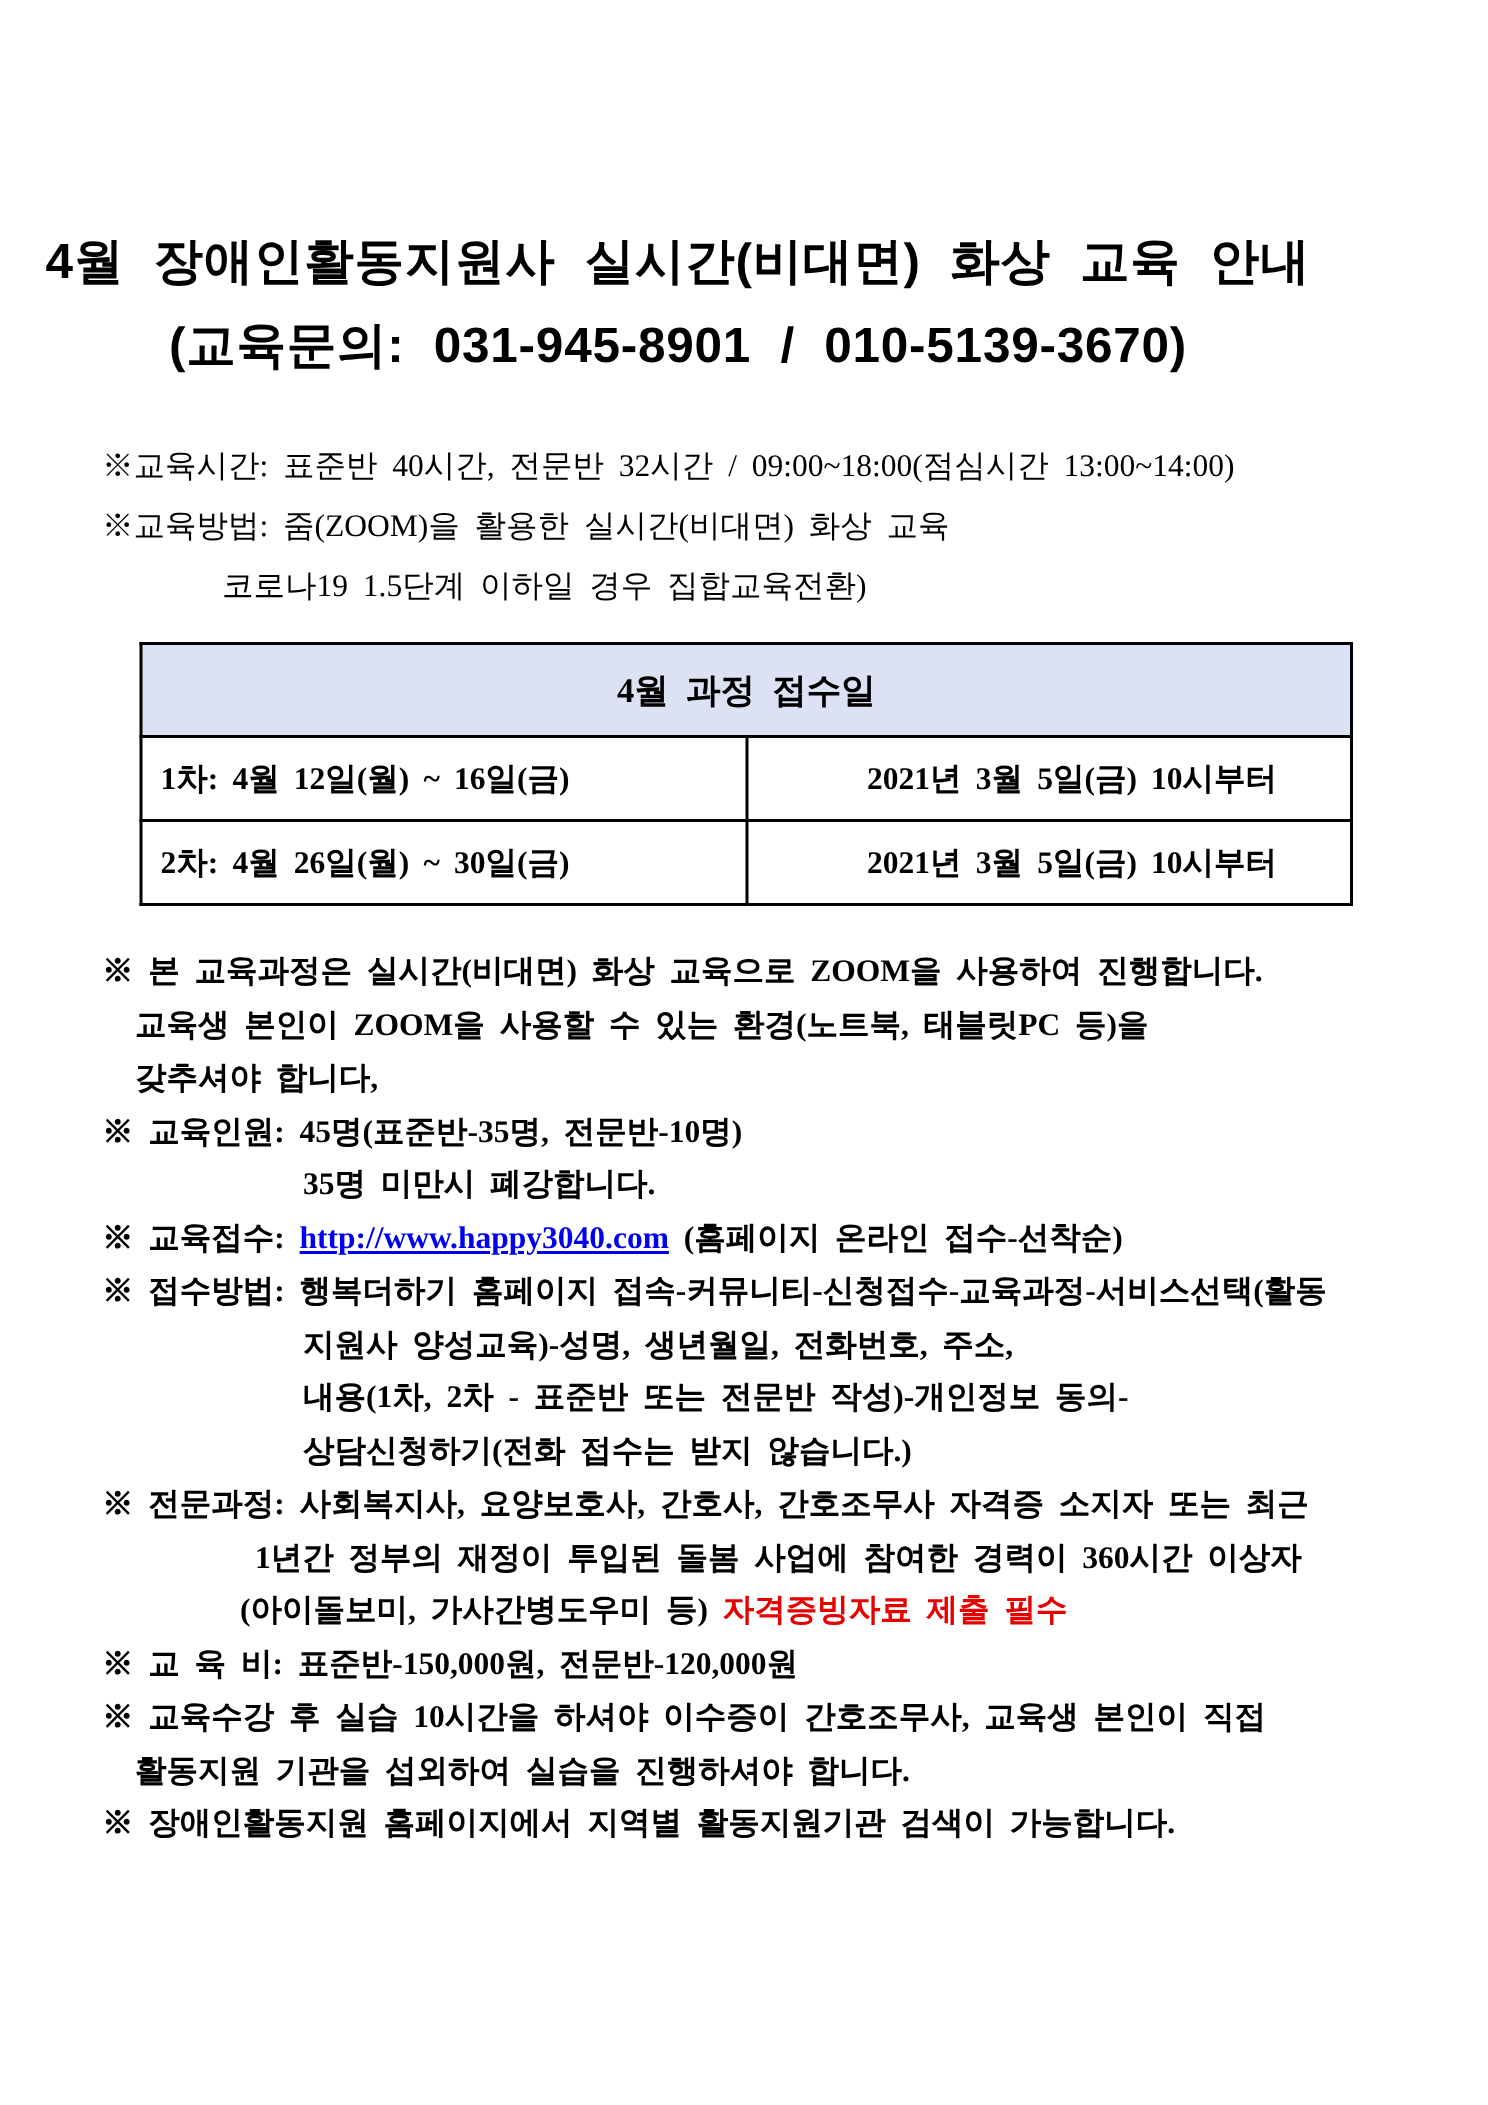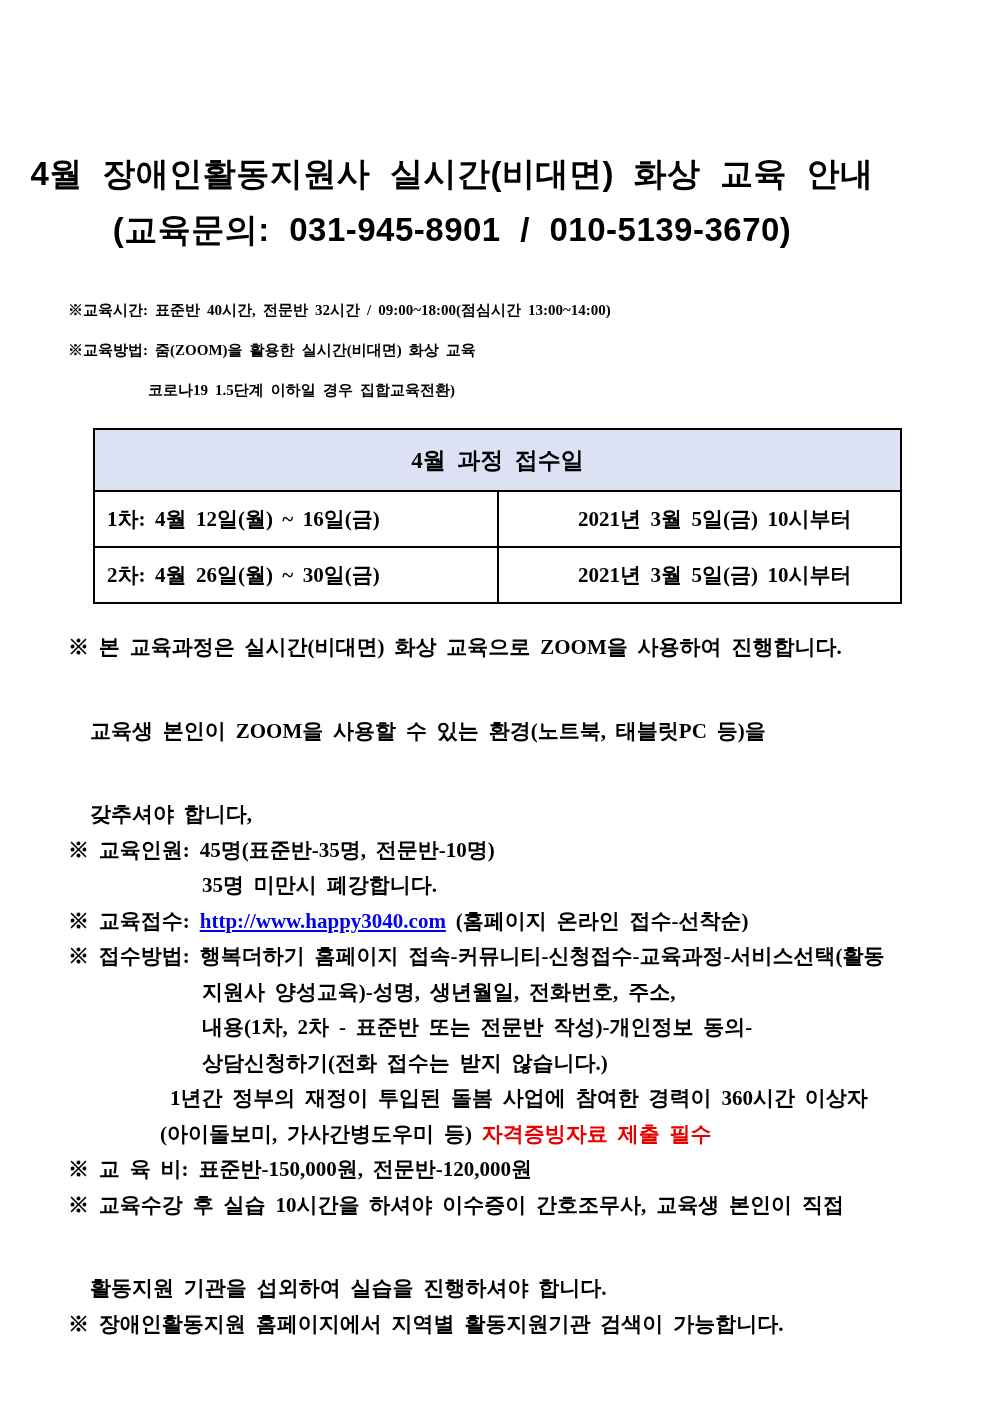--- a/index.html
+++ b/index.html
@@ -19,24 +19,24 @@
     font-family: "Liberation Sans", "DejaVu Sans", sans-serif;
     font-weight: bold;
     font-size: 33px;
     line-height: 56px;
     letter-spacing: 0.5px;
     word-spacing: 0.3em;
   }
   
   .intro-block {
     margin: 32px 0 0 68px;
-    font-size: 15px;
+    font-size: 21px;
     line-height: 40px;
     word-spacing: 0.22em;
-    font-weight: 700;
+    font-weight: 400;
   }
   .intro-indent { padding-left: 80px; }
   
   .schedule-table {
     margin: 18px 0 0 93px;
     width: 809px;
     border-collapse: collapse;
     table-layout: fixed;
   }
   .schedule-table th, .schedule-table td {
@@ -59,21 +59,21 @@
   .cell-course { padding-left: 12px; text-align: left; width: 468px; }
   .cell-start  { text-align: center; padding-left: 32px; }
   
   .notes-block {
     margin: 26px 0 0 68px;
     font-size: 21px;
     line-height: 35.5px;
     word-spacing: 0.22em;
     font-weight: 700;
   }
-  .ind-a { padding-left: 22px; margin-top: 48px; }
+  .ind-a { padding-left: 22px; }
   .ind-b { padding-left: 134px; }
   .ind-c { padding-left: 102px; }
   .ind-d { padding-left: 92px; }
   .link {
     color: var(--link-color, #0000ee);
     text-decoration: underline;
     cursor: pointer;
   }
   .red-em { color: var(--red-color, #e60000); }
 </style>
@@ -115,20 +115,21 @@
     <div>※ 본 교육과정은 실시간(비대면) 화상 교육으로 ZOOM을 사용하여 진행합니다.</div>
     <div class="ind-a">교육생 본인이 ZOOM을 사용할 수 있는 환경(노트북, 태블릿PC 등)을</div>
     <div class="ind-a">갖추셔야 합니다,</div>
     <div>※ 교육인원: 45명(표준반-35명, 전문반-10명)</div>
     <div class="ind-b">35명 미만시 폐강합니다.</div>
     <div><span>※ 교육접수: </span><a class="link">http://www.happy3040.com</a><span> (홈페이지 온라인 접수-선착순)</span></div>
     <div>※ 접수방법: 행복더하기 홈페이지 접속-커뮤니티-신청접수-교육과정-서비스선택(활동</div>
     <div class="ind-b">지원사 양성교육)-성명, 생년월일, 전화번호, 주소,</div>
     <div class="ind-b">내용(1차, 2차 - 표준반 또는 전문반 작성)-개인정보 동의-</div>
     <div class="ind-b">상담신청하기(전화 접수는 받지 않습니다.)</div>
+    <div>※ 전문과정: 사회복지사, 요양보호사, 간호사, 간호조무사 자격증 소지자 또는 최근</div>
     <div class="ind-c">1년간 정부의 재정이 투입된 돌봄 사업에 참여한 경력이 360시간 이상자</div>
     <div class="ind-d"><span>(아이돌보미, 가사간병도우미 등) </span><span class="red-em">자격증빙자료 제출 필수</span></div>
     <div>※ 교 육 비: 표준반-150,000원, 전문반-120,000원</div>
     <div>※ 교육수강 후 실습 10시간을 하셔야 이수증이 간호조무사, 교육생 본인이 직접</div>
     <div class="ind-a">활동지원 기관을 섭외하여 실습을 진행하셔야 합니다.</div>
     <div>※ 장애인활동지원 홈페이지에서 지역별 활동지원기관 검색이 가능합니다.</div>
   </div>
 
 </div>
 

